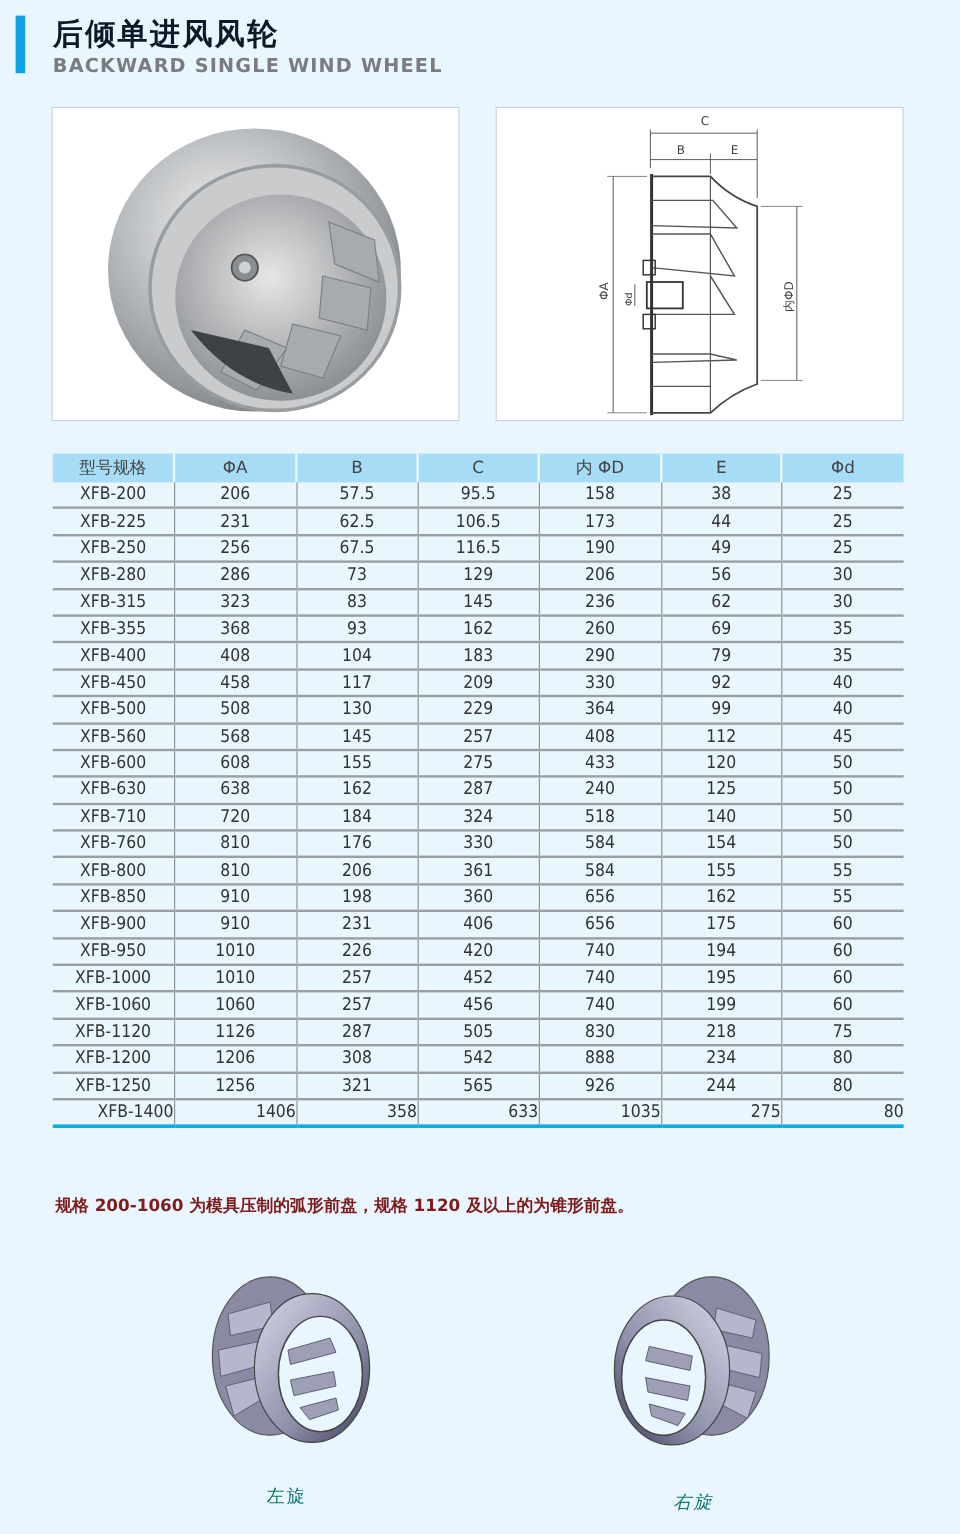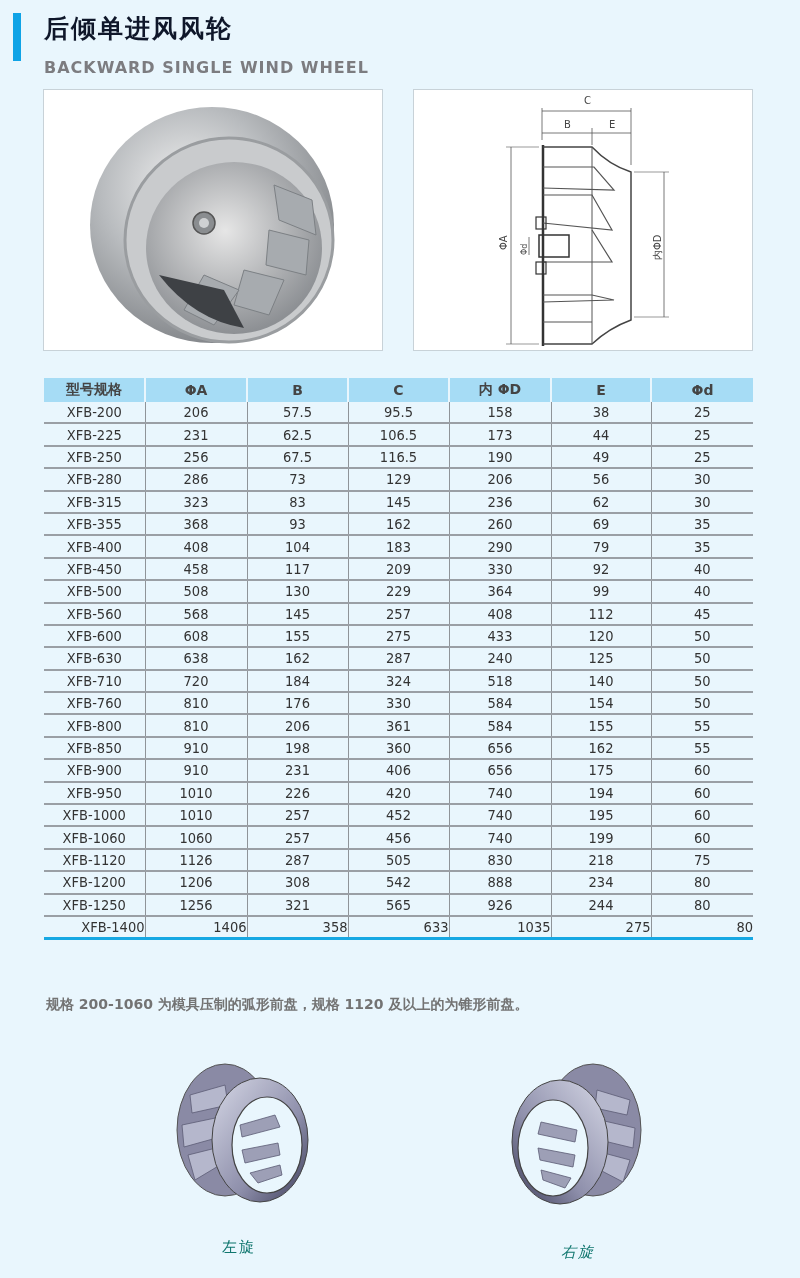--- a/index.html
+++ b/index.html
@@ -2,33 +2,33 @@
 <html><head>
 <meta charset="utf-8">
 <style>
   html, body { margin:0; padding:0; }
   body {
     width:800px; height:1278px; background:#e9f6fd; position:relative; overflow:hidden;
     font-family:"DejaVu Sans", "Liberation Sans", sans-serif; color:#333;
   }
   .title-bar { position:absolute; left:13px; top:13px; width:8px; height:48px; background:#0fa3e6; }
   .title-cn { position:absolute; left:44px; top:12px; font-size:25px; font-weight:bold; color:#0f172a; letter-spacing:2px; }
-  .title-en { position:absolute; left:44px; top:58px; font-size:16px; font-weight:bold; color:#7c7c80; letter-spacing:1px; }
+  .title-en { position:absolute; left:44px; top:45px; font-size:16px; font-weight:bold; color:#7c7c80; letter-spacing:1px; }
 
   .photo-box { position:absolute; left:43px; top:89px; width:340px; height:262px; background:#fff; border:1px solid #c8d2d8; box-sizing:border-box; }
   .drawing-box { position:absolute; left:413px; top:89px; width:340px; height:262px; background:#fff; border:1px solid #c8d2d8; box-sizing:border-box; }
 
   table.spec { position:absolute; left:44px; top:378px; width:709px; border-collapse:collapse; table-layout:fixed; }
-  table.spec th { background:#a6dcf5; height:24px; font-size:14px; font-weight:bold; color:#444; border-right:2px solid #e9f6fd; padding:0;text-align:center; }
+  table.spec th { background:#a6dcf5; height:24px; font-size:14px; font-weight:normal; color:#444; border-right:2px solid #e9f6fd; padding:0;text-align:center; }
   table.spec th:last-child { border-right:none; }
   table.spec td { height:20.4px; text-align:center; font-size:14.5px; color:#333; padding:0; border-bottom:2px solid #9a9fa5; border-right:1px solid #8f9499; font-family:"DejaVu Sans Condensed","DejaVu Sans", sans-serif; }
   table.spec td:last-child { border-right:none; }
   table.spec tr:last-child td { border-bottom:3px solid #17a8e3;text-align:right; }
 
-  .note { position:absolute; left:46px; top:996px; font-size:14px; color:#737373; font-weight:bold; }
+  .note { position:absolute; left:46px; top:996px; font-size:14px; color:#7f1d1d; font-weight:bold; }
 
   .wheel-left { position:absolute; left:170px; top:1055px; width:140px; height:170px; }
   .wheel-right { position:absolute; left:505px; top:1060px; width:140px; height:170px; }
   .cap { position:absolute; font-size:15px; color:#0f766e; letter-spacing:2px; }
 </style>
 </head>
 <body>
 
 <div class="title-bar"></div>
 <div class="title-cn">后倾单进风风轮</div>

